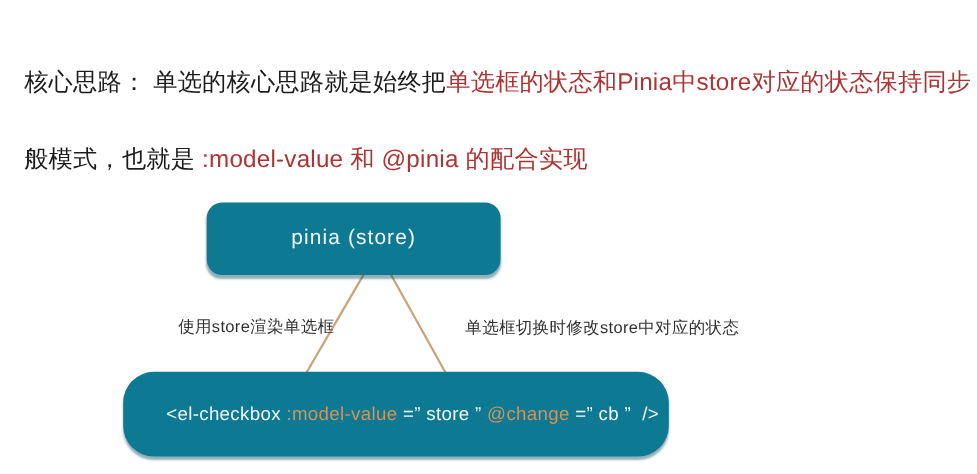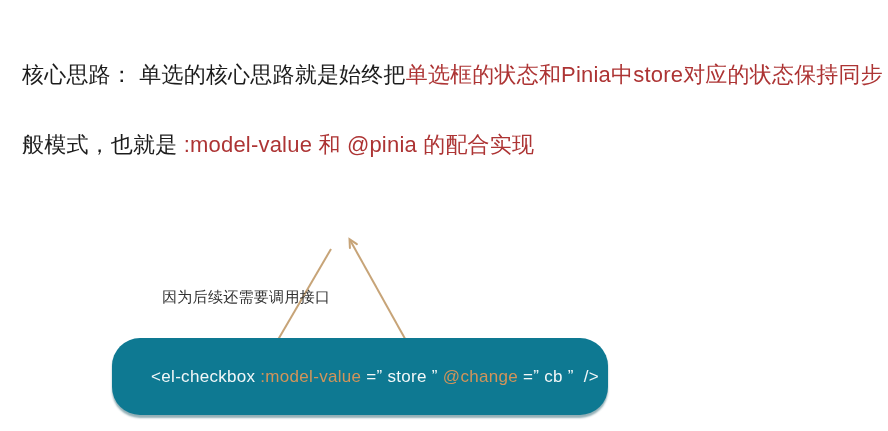--- a/index.html
+++ b/index.html
@@ -83,22 +83,26 @@
         <path d="M2,1 L10,5 L2,9" fill="none" stroke="#c7a478" stroke-width="2" stroke-linecap="round"></path>
       </marker>
     </defs>
     <line x1="331" y1="249" x2="265" y2="362" stroke="#c7a478" stroke-width="2" marker-end="url(#arrowV)"></line>
     <line x1="418" y1="362" x2="350" y2="240" stroke="#c7a478" stroke-width="2" marker-end="url(#arrowV)"></line>
     <g transform="translate(253,384)">
       <path d="M0,0 L0,16.5 L4.4,12.8 L7.2,19.2 L10,18 L7.2,11.8 L12.4,11.6 Z" fill="#141414" stroke="#ffffff" stroke-width="1.3" stroke-linejoin="round"></path>
     </g>
   </svg>
 
+  <div class="teal-box store-box">
+    <span>pinia (store)</span>
+  </div>
 
-  <div class="arrow-label label-left">因为后续还需要调用接口</div>
+  <div class="arrow-label label-left">使用store渲染单选框</div>
+  <div class="arrow-label label-right">单选框切换时修改store中对应的状态</div>
 
   <div class="teal-box checkbox-box">
     <div class="code-line">
       <span>&lt;el-checkbox </span><span class="attr">:model-value</span><span> =” store ” </span><span class="attr">@change</span><span> =” cb ”  /&gt;</span>
     </div>
   </div>
 
 </div>
 
 </body></html>

